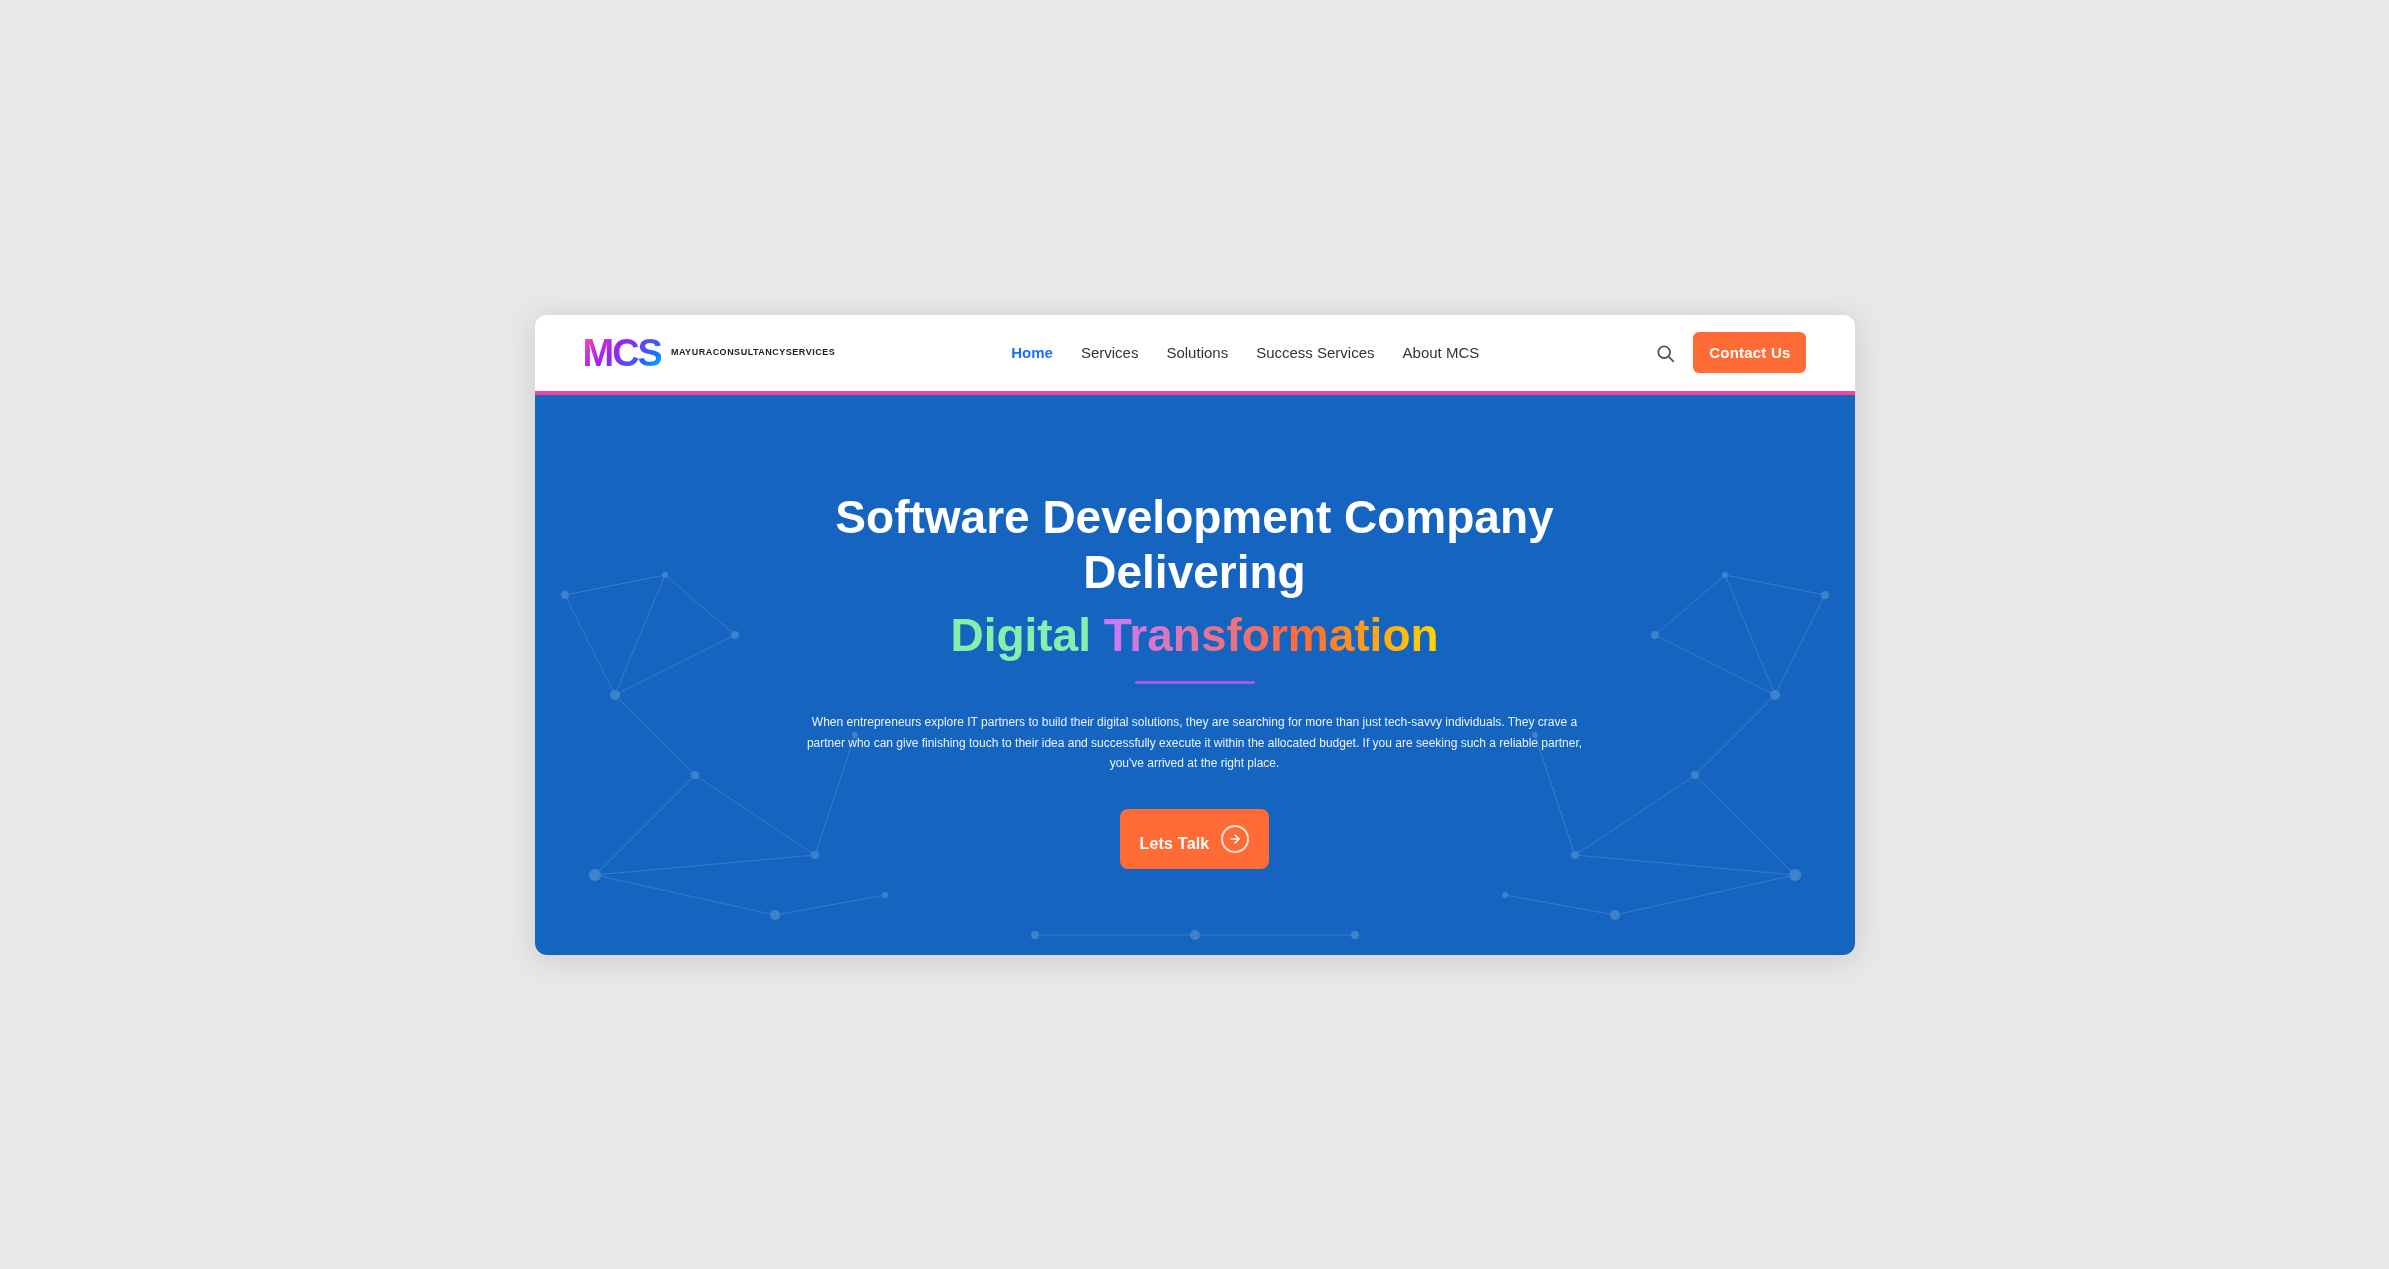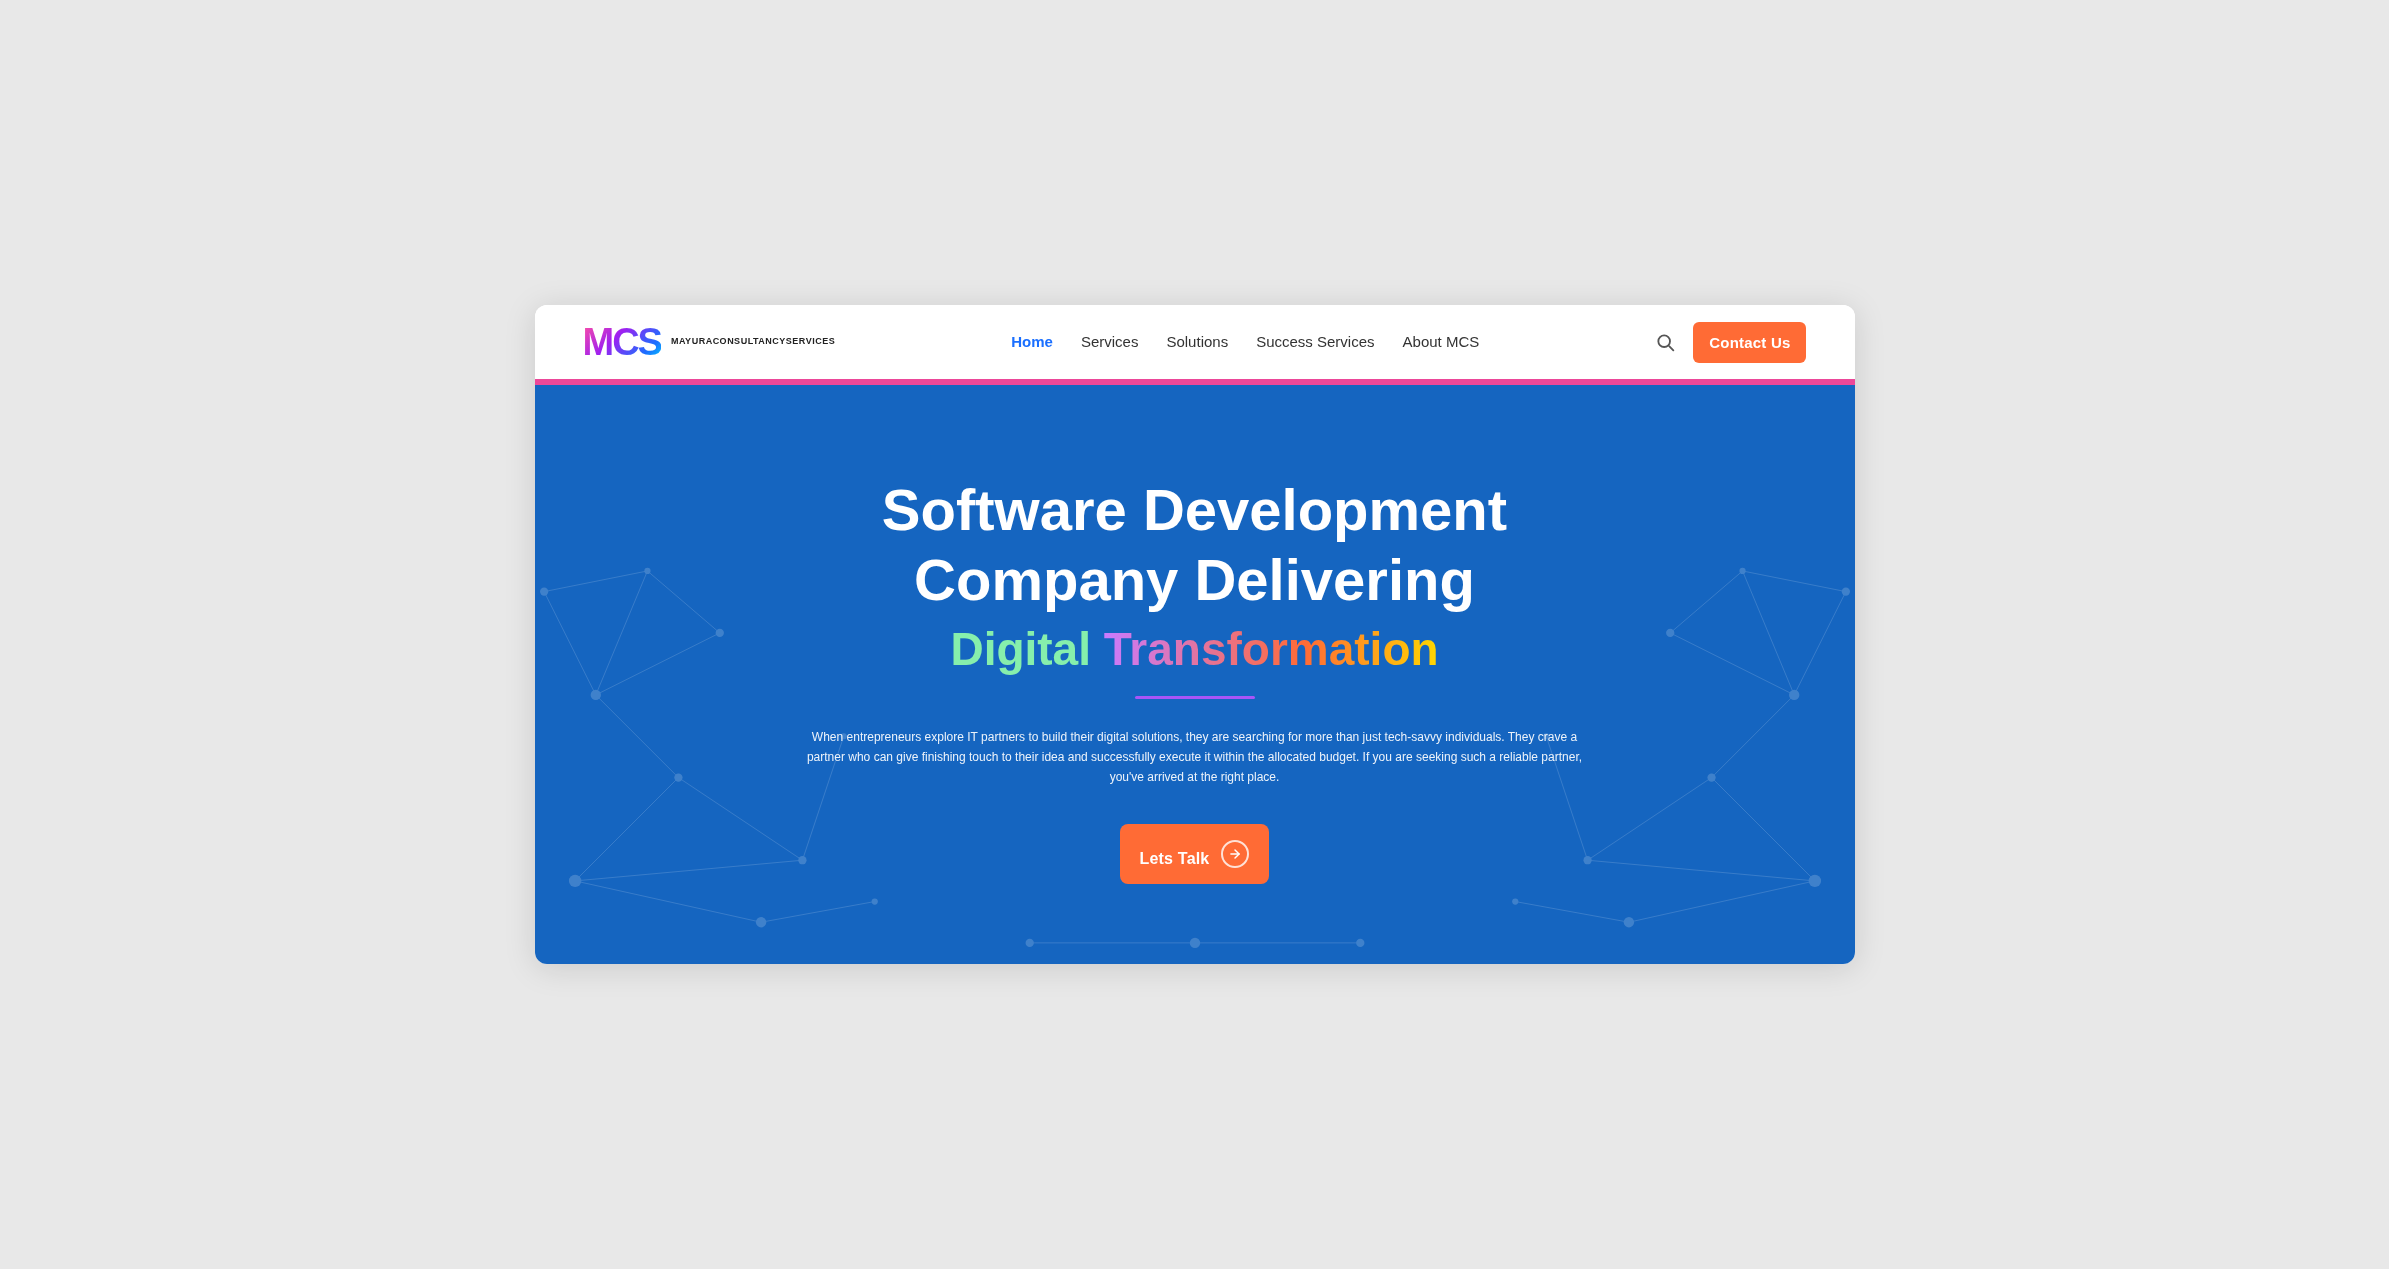--- a/index.html
+++ b/index.html
@@ -24,21 +24,21 @@
     }
 
     
     .navbar {
       display: flex;
       align-items: center;
       justify-content: space-between;
       padding: 0 48px;
       height: 80px;
       background: #fff;
-      border-bottom: 6px solid #ec4899;
+      border-bottom: 4px solid #ec4899;
     }
 
     .logo-area {
       display: flex;
       align-items: center;
       gap: 10px;
     }
 
     .logo-mcs {
       font-size: 38px;
@@ -130,21 +130,21 @@
       opacity: 0.18;
     }
 
     .hero-content {
       position: relative;
       z-index: 2;
       max-width: 900px;
     }
 
     .hero-title-white {
-      font-size: 58px;
+      font-size: 46px;
       font-weight: 800;
       color: #fff;
       line-height: 1.2;
       margin-bottom: 8px;
     }
 
     .hero-subtitle-gradient {
       font-size: 46px;
       font-weight: 800;
       line-height: 1.2;

